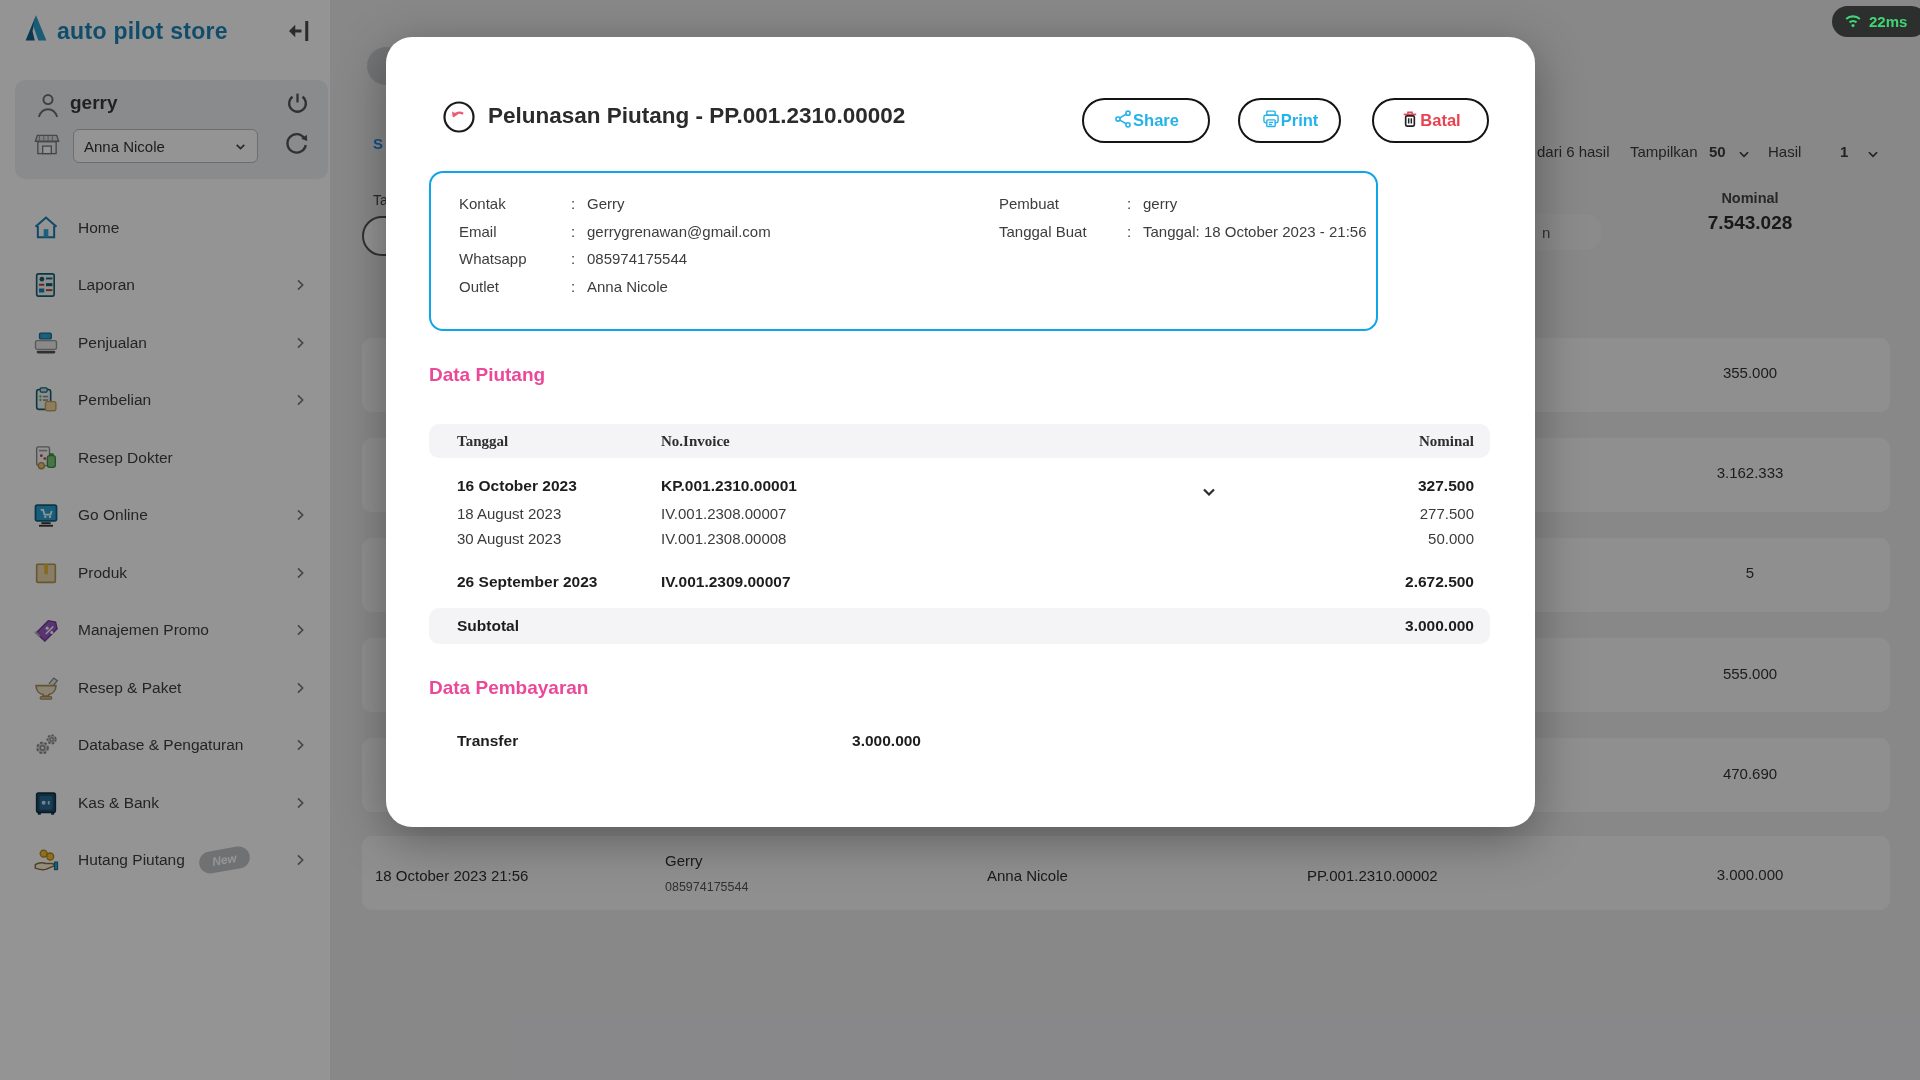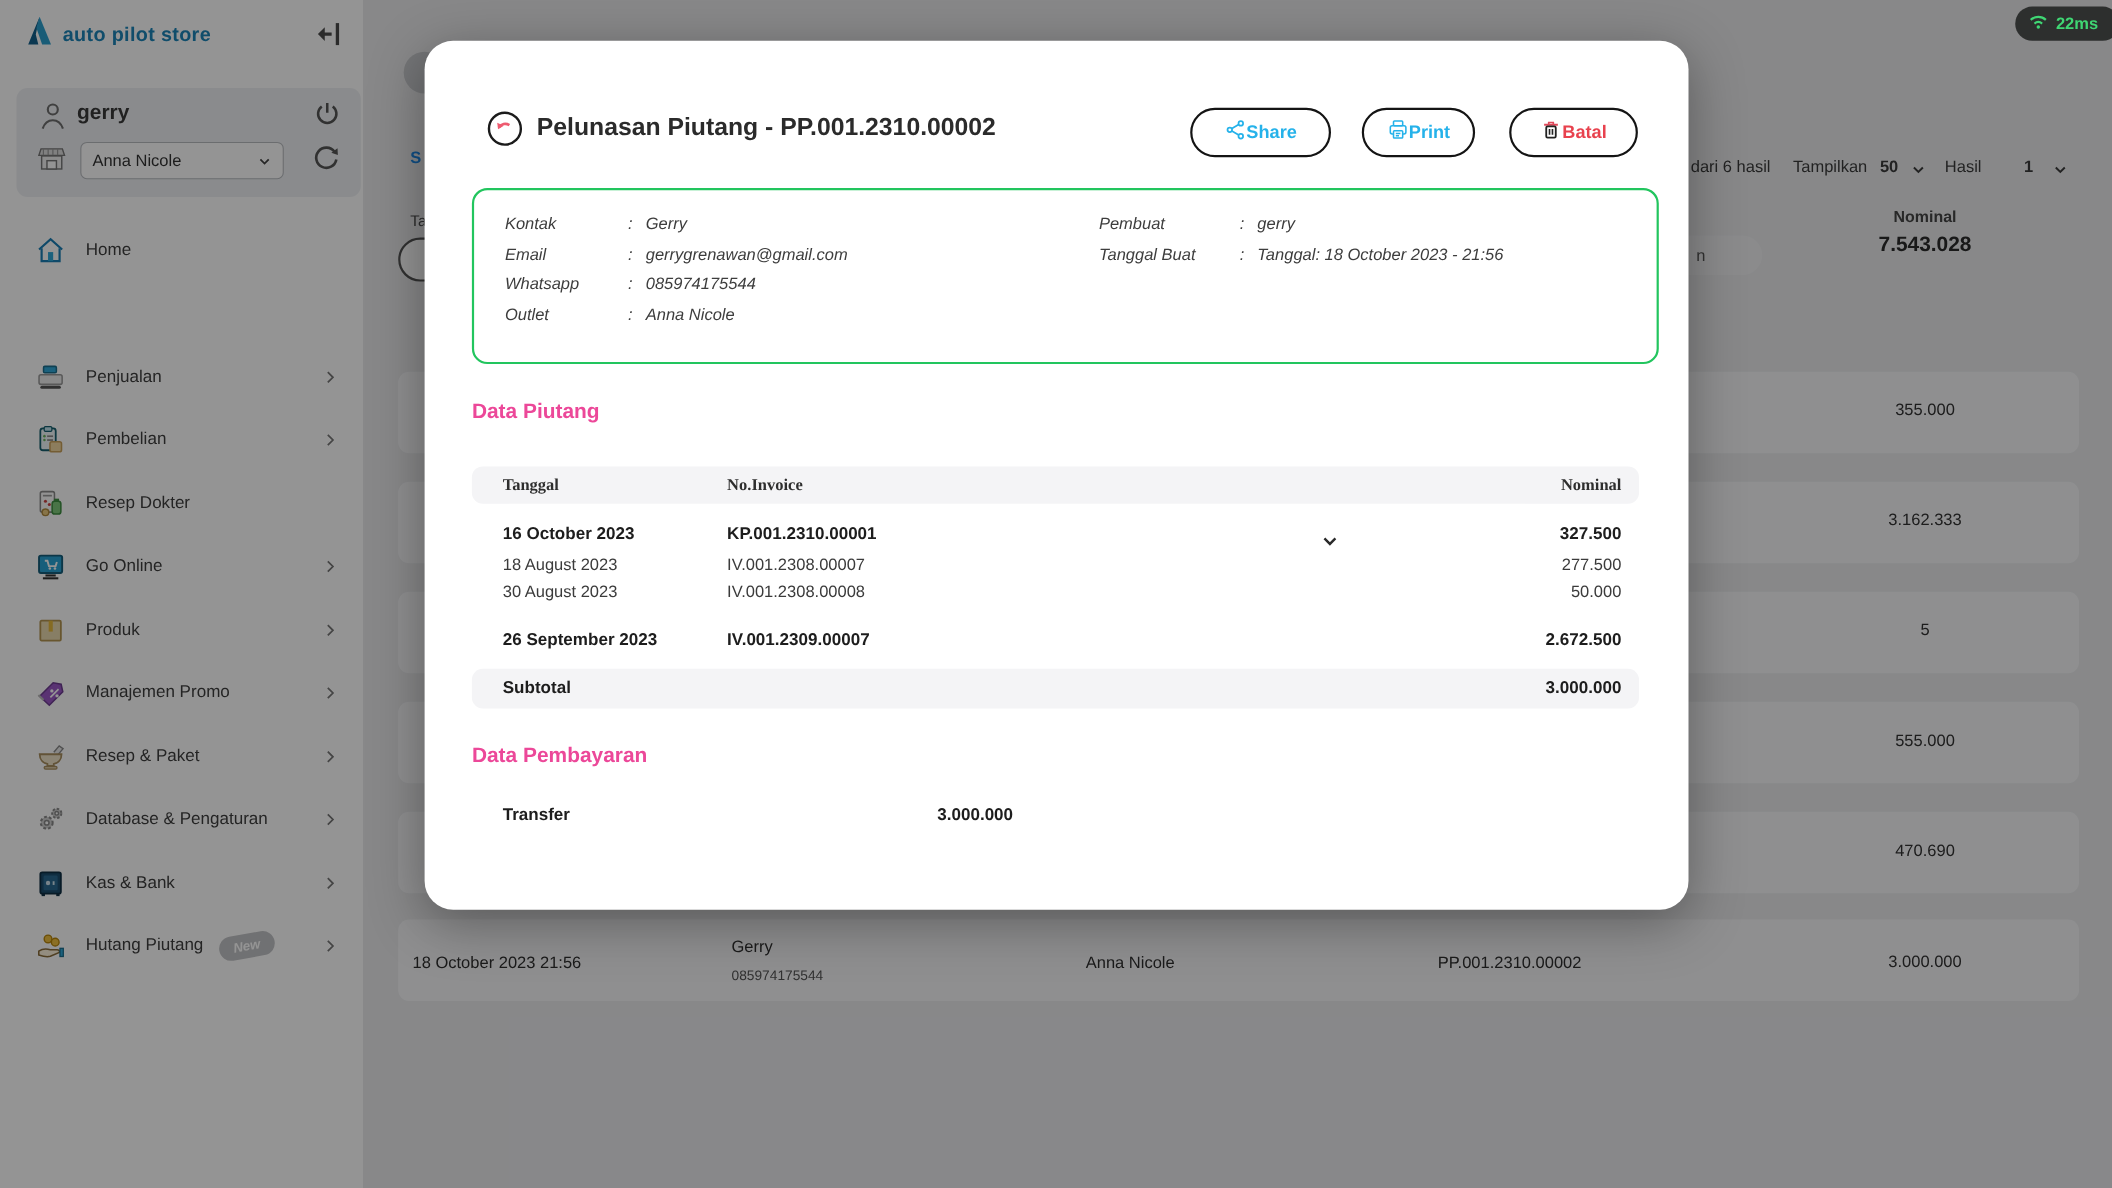--- a/index.html
+++ b/index.html
@@ -4,21 +4,21 @@
 <style>
   * { margin:0; padding:0; box-sizing:border-box; }
   html,body { width:1920px; height:1080px; overflow:hidden; background:#eaebed;
     font-family:"Liberation Sans", sans-serif; color:#333; }
   .abs { position:absolute; }
   #stage { position:relative; width:1920px; height:1080px; }
 
   
   #sidebar { position:absolute; left:0; top:0; width:330px; height:1080px; background:#ffffff; z-index:10; }
   .brand-row { position:absolute; left:22px; top:14px; display:flex; align-items:center; gap:7px; }
-  .brand-text { font-size:18px; font-weight:700; color:#1d85b8; letter-spacing:.3px; }
+  .brand-text { font-size:23px; font-weight:700; color:#1d85b8; letter-spacing:.3px; }
   .collapse-btn { position:absolute; left:284px; top:16px; width:30px; height:30px; cursor:pointer; }
   .user-panel { position:absolute; left:15px; top:80px; width:313px; height:99px;
     background:#eef0f3; border-radius:10px; }
   .user-name { position:absolute; left:55px; top:12px; font-size:19px; font-weight:700; color:#3a3a3a; }
   .outlet-select { position:absolute; left:58px; top:49px; width:185px; height:34px; background:#fff;
     border:1px solid #b9bcc0; border-radius:6px; font-size:15px; color:#333;
     display:flex; align-items:center; padding:0 10px; justify-content:space-between; }
   .nav-item { position:absolute; left:0; width:330px; height:48px; display:flex; align-items:center;
     padding-left:32px; cursor:pointer; }
   .nav-item .nicon { width:28px; height:28px; margin-right:18px; flex:0 0 28px; }
@@ -64,22 +64,22 @@
   #modal { position:absolute; left:386px; top:37px; width:1149px; height:790px; background:#fff;
     border-radius:26px; z-index:100; box-shadow:0 12px 48px rgba(0,0,0,.35); }
   .m-back { position:absolute; left:56px; top:63px; width:34px; height:34px; cursor:pointer; }
   .m-title { position:absolute; left:102px; top:66px; font-size:22.5px; font-weight:700; color:#2b2b2b; }
   .m-btn { position:absolute; top:61px; height:45px; border:2px solid #141414; border-radius:23px;
     background:#fff; display:flex; align-items:center; justify-content:center; gap:0;
     font-size:16.5px; font-weight:700; cursor:pointer; font-family:"Liberation Sans",sans-serif; }
   .m-btn.share { left:696px; width:128px; color:#25b2ea; }
   .m-btn.print { left:852px; width:103px; color:#25b2ea; }
   .m-btn.batal { left:986px; width:117px; color:#e8424e; }
-  .info-box { position:absolute; left:43px; top:134px; width:1079px; height:160px;
-    border:2px solid #22c55e; border-radius:14px; padding:17px 0 0 28px;font-style:italic; }
+  .info-box { position:absolute; left:43px; top:134px; width:949px; height:160px;
+    border:2px solid #0ea5e9; border-radius:14px; padding:17px 0 0 28px; }
   .info-col { position:absolute; top:17px; }
   .info-col.left { left:28px; }
   .info-col.right { left:528px; }
   .info-row { display:flex; line-height:27.5px; font-size:15px; color:#3d3d3d; }
   .info-row .lab { width:112px; }
   .info-col.right .lab { width:128px;margin-left:40px; }
   .info-row .sep { width:16px; }
   .m-h2 { position:absolute; left:43px; font-size:19px; font-weight:700; color:#ec4899; }
   .tbl-line { position:absolute; left:43px; width:1061px; display:flex; align-items:center;
     padding:0 16px 0 28px; font-size:15px; color:#3b3b3b; }
@@ -157,20 +157,35 @@
     </div>
 
     <div class="nav-item" style="top:204px">
       <span class="nicon"><svg viewBox="0 0 24 24" width="28" height="28">
             <path d="M3 11 12 3l9 8" fill="none" stroke="#1a7fb5" stroke-width="1.7"></path>
             <path d="M5 10v10h14V10" fill="#fff" stroke="#1a7fb5" stroke-width="1.7"></path>
             <rect x="10" y="13" width="4" height="7" fill="#2fa8d8"></rect>
           </svg></span>
       <span class="nav-label">Home</span>
     </div>
+    <div class="nav-item" style="top:261px">
+      <span class="nicon"><svg viewBox="0 0 24 24" width="28" height="28">
+            <rect x="4" y="2.5" width="15" height="19" rx="1.5" fill="#eef6f8" stroke="#17606e" stroke-width="1.4"></rect>
+            <circle cx="8.5" cy="7" r="2" fill="#17606e"></circle>
+            <rect x="12" y="5.6" width="5.5" height="1.6" fill="#17606e"></rect>
+            <rect x="6" y="11" width="4.5" height="1.6" fill="#c0392b"></rect>
+            <rect x="12" y="10.4" width="5.5" height="2.6" fill="#17606e"></rect>
+            <rect x="6" y="15" width="4.5" height="3.4" fill="#1a7fb5"></rect>
+            <rect x="12" y="15.6" width="5.5" height="1.6" fill="#c0392b"></rect>
+          </svg></span>
+      <span class="nav-label">Laporan</span>
+      <span class="nav-chev"><svg viewBox="0 0 24 24" width="16" height="16" fill="none" stroke="#777" stroke-width="2.4">
+            <path d="M9 5l7 7-7 7"></path>
+          </svg></span>
+    </div>
     <div class="nav-item" style="top:319px">
       <span class="nicon"><svg viewBox="0 0 24 24" width="28" height="28">
             <rect x="6.5" y="3.5" width="10" height="5" rx="1" fill="#2fa8d8" stroke="#1b6e8e" stroke-width="1.2"></rect>
             <rect x="3" y="10" width="18" height="7.5" rx="1.5" fill="#ececec" stroke="#9a9a9a" stroke-width="1.2"></rect>
             <rect x="4" y="18.6" width="16" height="2.4" rx="1.2" fill="#555"></rect>
           </svg></span>
       <span class="nav-label">Penjualan</span>
       <span class="nav-chev"><svg viewBox="0 0 24 24" width="16" height="16" fill="none" stroke="#777" stroke-width="2.4">
             <path d="M9 5l7 7-7 7"></path>
           </svg></span>

